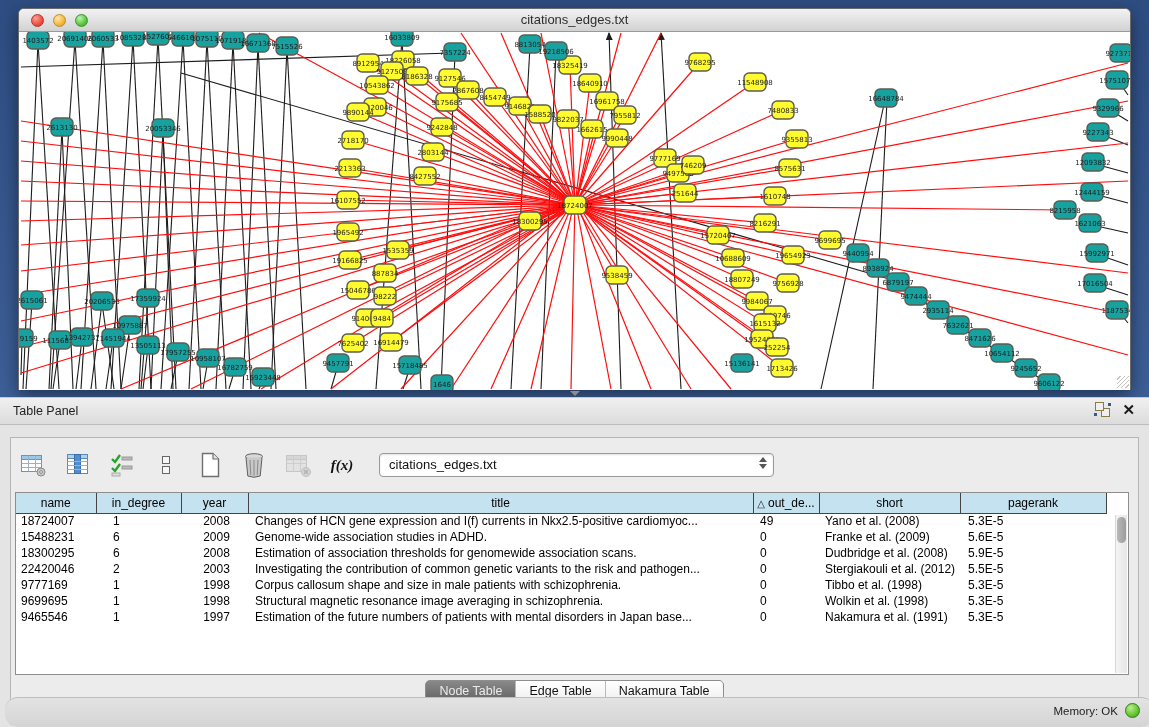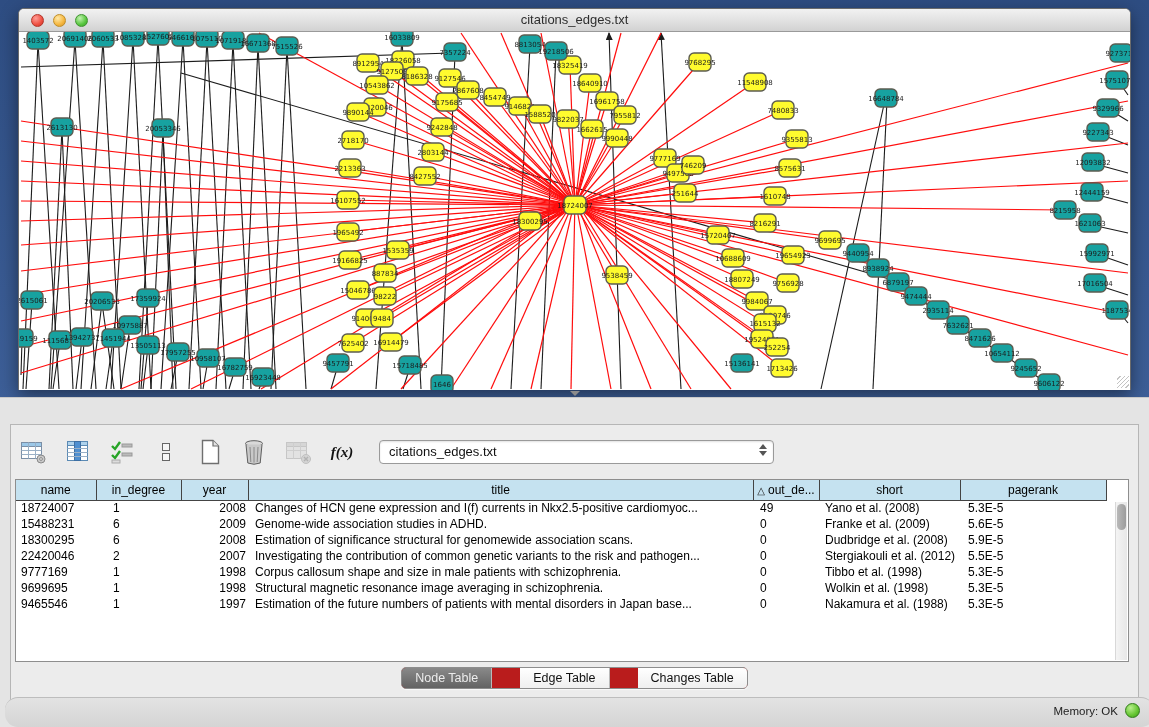--- a/index.html
+++ b/index.html
@@ -37,21 +37,21 @@
     background:linear-gradient(180deg,#f0f0f0,#dcdcdc); border-bottom:1px solid #bdbdbd; }
   .panel-header .ptitle { position:absolute; left:13px; top:6px; font-size:12.5px; color:#222; }
   .panel-ctrl { position:absolute; right:14px; top:4px; display:flex; gap:12px; align-items:center; }
   .float-ic { position:relative; width:15px; height:15px; }
   .float-ic .sq1 { position:absolute; left:0; top:0; width:9px; height:9px; border:1.4px solid #8a7a45; background:#efefef;}
   .float-ic .sq2 { position:absolute; right:0; bottom:0; width:9px; height:9px; border:1.4px solid #8a7a45; background:#efefef;}
   .float-ic .dot1{ position:absolute; left:-1px; bottom:1px; width:3px; height:3px; background:#3a5a86;}
   .float-ic .dot2{ position:absolute; right:-1px; top:1px; width:3px; height:3px; background:#3a5a86;}
   .close-x { font-size:15px; font-weight:bold; color:#1a1a1a; line-height:15px; cursor:default;}
 
-  .panel-content { position:absolute; left:10px; right:10px; top:26px; height:288px;
+  .panel-content { position:absolute; left:10px; right:10px; top:39px; height:288px;
     border:1px solid #b6b6b6; background:#ececec; }
   .toolbar { position:absolute; left:8px; top:6px; height:42px; display:flex; align-items:center; gap:14px; }
   .tbtn { width:30px; height:30px; display:flex; align-items:center; justify-content:center; }
   .tbtn svg { display:block; }
   .fx { font-family:"Liberation Serif", serif; font-style:italic; font-weight:bold; font-size:15px; color:#111; }
   .combo { position:relative; margin-left:8px; width:395px; height:24px; background:#fff;
     border:1px solid #9a9a9a; border-radius:4px; box-shadow:inset 0 1px 2px rgba(0,0,0,.12);
     font-size:13px; color:#111; line-height:22px; padding-left:9px; }
   .combo .arrows { position:absolute; right:6px; top:3px; display:flex; flex-direction:column; gap:2px; }
   .combo .arrows i { display:block; width:0; height:0; border-left:4px solid transparent; border-right:4px solid transparent; }
@@ -60,34 +60,34 @@
 
   .table-wrap { position:absolute; left:4px; top:54px; width:1114px; height:183px;
     background:#fff; border:1px solid #8e8e8e; overflow:hidden; }
   table.grid { border-collapse:collapse; table-layout:fixed; width:1090px; font-size:12px; color:#000; }
   table.grid th { height:20px; background:#c5e2f0; border:1px solid #444; border-top:none;
     font-weight:normal; font-size:12px; overflow:hidden; white-space:nowrap; }
   table.grid th:first-child { border-left:none; }
   table.grid td { height:16px; padding:0 2px 0 6px; white-space:nowrap; overflow:hidden; }
   table.grid td.c-name { padding-left:5px; }
   table.grid td.c-indeg { padding-left:17px; }
-  table.grid td.c-year { text-align:right; padding-right:2px; }
+  table.grid td.c-year { text-align:center; padding-right:2px; }
   table.grid td.c-title { padding-left:7px; }
   table.grid td.c-out { padding-left:7px;margin-top:32px; }
   table.grid td.c-short { padding-left:6px; }
   table.grid td.c-pr { padding-left:8px; }
   .sort-tri { font-size:10px; margin-right:3px; color:#222; }
   .vscroll { position:absolute; right:1px; top:22px; bottom:1px; width:12px;
     background:linear-gradient(90deg,#f4f4f4,#e7e7e7); border-left:1px solid #d8d8d8; }
   .vthumb { position:absolute; left:1px; top:2px; width:9px; height:26px; border-radius:5px;
     background:linear-gradient(90deg,#b9b9b9,#9c9c9c); }
 
   .tabs-row { position:absolute; left:0; right:0; top:242px; display:flex; justify-content:center; }
   .segmented { display:inline-flex; border:1px solid #8d8d8d; border-radius:5px; overflow:hidden;
-    background:#b91c1c; box-shadow:0 1px 1px rgba(255,255,255,.7);gap:28px; }
+    background:#0ea5e9; box-shadow:0 1px 1px rgba(255,255,255,.7); }
   .seg { padding:3px 13px; font-size:12.5px; color:#111;
     background:linear-gradient(180deg,#ffffff,#efefef); border-right:1px solid #b9b9b9; }
   .seg:last-child { border-right:none; }
   .seg.sel { background:linear-gradient(180deg,#898989,#636363); color:#ececec; }
 
   .statusbar { position:absolute; left:5px; bottom:0; width:1149px; height:30px;
     background:linear-gradient(180deg,#e3e3e3,#d4d4d4); border-top:1px solid #bdbdbd;border-radius:13px; }
   .status-right { position:absolute; right:14px; top:5px; display:flex; align-items:center; gap:7px; }
   .mem-label { font-size:11.5px; color:#222; }
   .mem-dot { width:15px; height:15px; border-radius:50%; border:1px solid #2e7a18;
@@ -757,20 +757,32 @@
         </svg>
     </div>
     <div class="resize-corner"></div>
   </div>
 
   <div class="divider">
     <span class="grip"></span>
   </div>
 
   <div class="table-panel">
+    <div class="panel-header">
+      <span class="ptitle">Table Panel</span>
+      <span class="panel-ctrl">
+        <span class="float-ic">
+          <span class="sq2"></span>
+            <span class="sq1"></span>
+            <span class="dot1"></span>
+            <span class="dot2"></span>
+        </span>
+        <span class="close-x">✕</span>
+      </span>
+    </div>
 
     <div class="panel-content">
       <div class="toolbar">
         <span class="tbtn">
           <svg width="28" height="26" viewBox="0 0 28 26">
             <rect x="1.5" y="3.5" width="20" height="16" fill="#fff" stroke="#7b8fa6"></rect>
             <rect x="1.5" y="3.5" width="20" height="4" fill="#9cc8e8" stroke="#7b8fa6"></rect>
             <line x1="8.5" y1="3.5" x2="8.5" y2="19.5" stroke="#9ab0c6"></line>
             <line x1="15.5" y1="3.5" x2="15.5" y2="19.5" stroke="#9ab0c6"></line>
             <line x1="1.5" y1="11.5" x2="21.5" y2="11.5" stroke="#9ab0c6"></line>
@@ -880,29 +892,29 @@
                 <td class="c-year">2009</td>
                 <td class="c-title">Genome-wide association studies in ADHD.</td>
                 <td class="c-out">0</td>
                 <td class="c-short">Franke et al. (2009)</td>
                 <td class="c-pr">5.6E-5</td>
               </tr>
               <tr>
                 <td class="c-name">18300295</td>
                 <td class="c-indeg">6</td>
                 <td class="c-year">2008</td>
-                <td class="c-title">Estimation of significance structural for genomewide association scans.</td>
+                <td class="c-title">Estimation of association thresholds for genomewide association scans.</td>
                 <td class="c-out">0</td>
                 <td class="c-short">Dudbridge et al. (2008)</td>
                 <td class="c-pr">5.9E-5</td>
               </tr>
               <tr>
                 <td class="c-name">22420046</td>
                 <td class="c-indeg">2</td>
-                <td class="c-year">2007</td>
+                <td class="c-year">2003</td>
                 <td class="c-title">Investigating the contribution of common genetic variants to the risk and pathogen...</td>
                 <td class="c-out">0</td>
                 <td class="c-short">Stergiakouli et al. (2012)</td>
                 <td class="c-pr">5.5E-5</td>
               </tr>
               <tr>
                 <td class="c-name">9777169</td>
                 <td class="c-indeg">1</td>
                 <td class="c-year">1998</td>
                 <td class="c-title">Corpus callosum shape and size in male patients with schizophrenia.</td>
@@ -918,35 +930,35 @@
                 <td class="c-out">0</td>
                 <td class="c-short">Wolkin et al. (1998)</td>
                 <td class="c-pr">5.3E-5</td>
               </tr>
               <tr>
                 <td class="c-name">9465546</td>
                 <td class="c-indeg">1</td>
                 <td class="c-year">1997</td>
                 <td class="c-title">Estimation of the future numbers of patients with mental disorders in Japan base...</td>
                 <td class="c-out">0</td>
-                <td class="c-short">Nakamura et al. (1988)</td>
+                <td class="c-short">Nakamura et al. (1991)</td>
                 <td class="c-pr">5.3E-5</td>
               </tr>
             </tbody>
         </table>
         <div class="vscroll">
           <div class="vthumb"></div>
         </div>
       </div>
 
       <div class="tabs-row">
         <div class="segmented" id="tabs">
             <span class="seg sel">Node Table</span>
             <span class="seg">Edge Table</span>
-            <span class="seg">Changes Table</span>
+            <span class="seg">Nakamura Table</span>
           </div>
       </div>
     </div>
 
     <div class="statusbar">
       <div class="status-right">
         <span class="mem-label">Memory: OK</span>
         <span class="mem-dot"></span>
       </div>
     </div>

